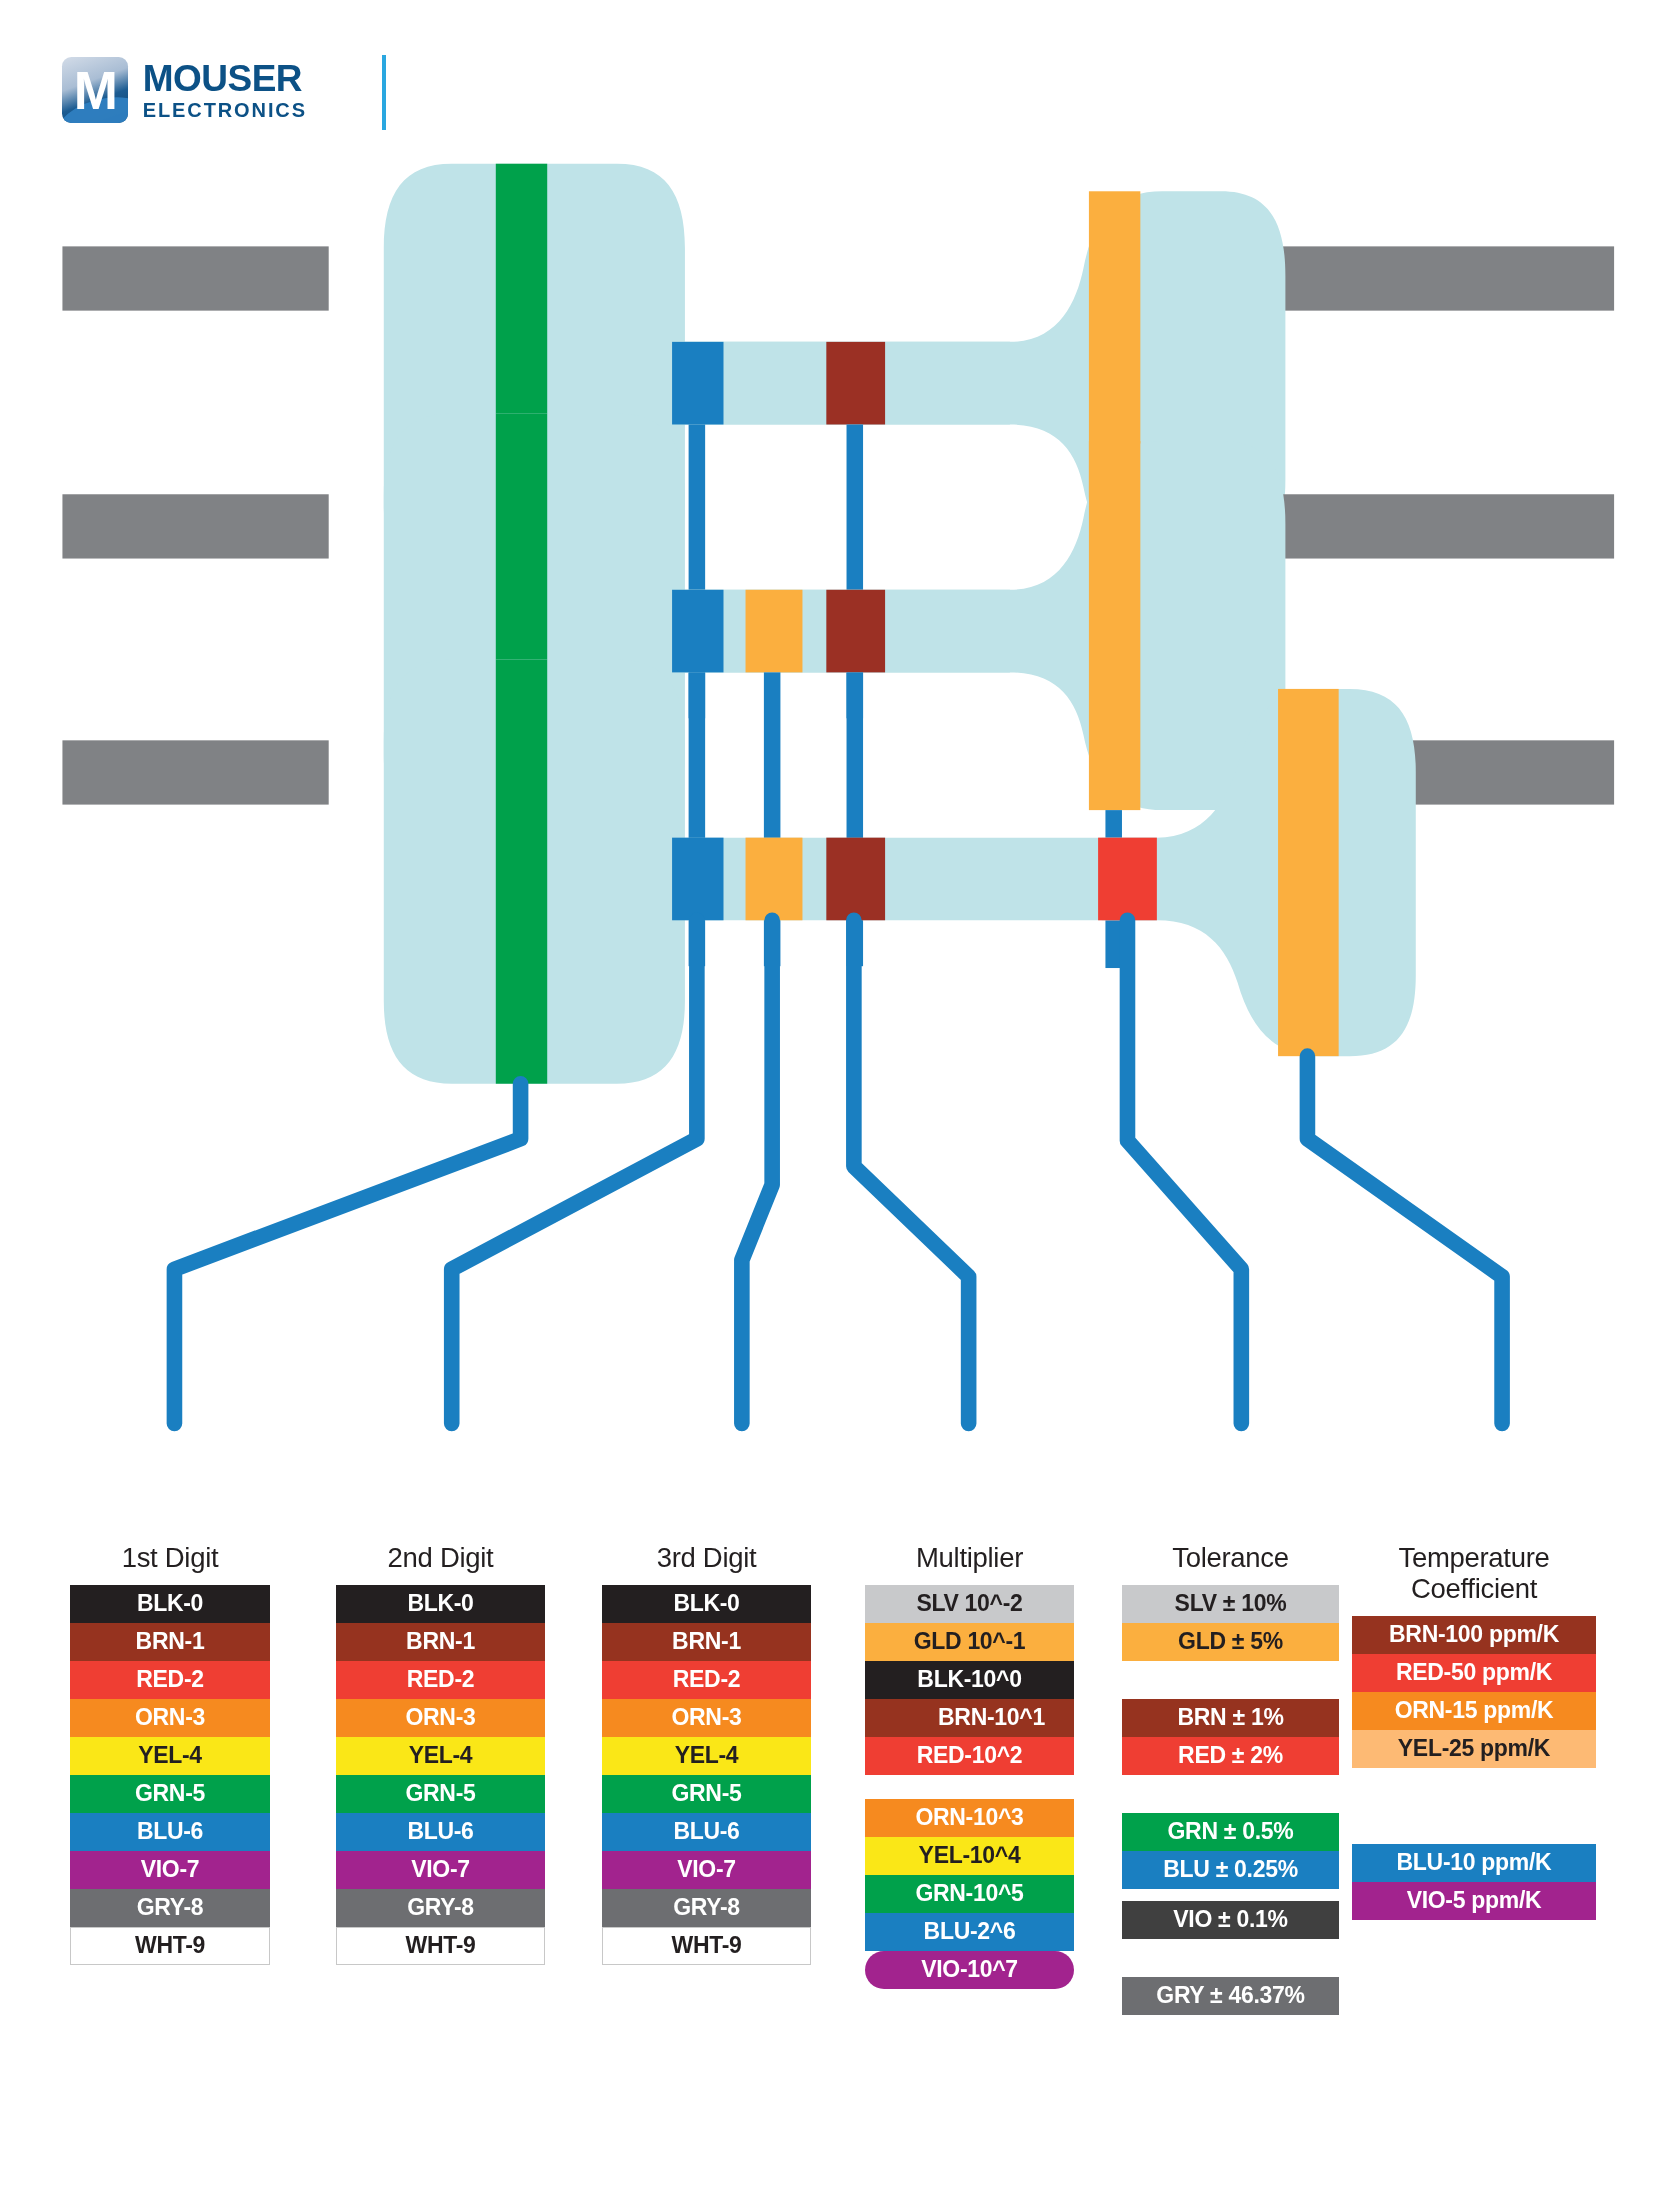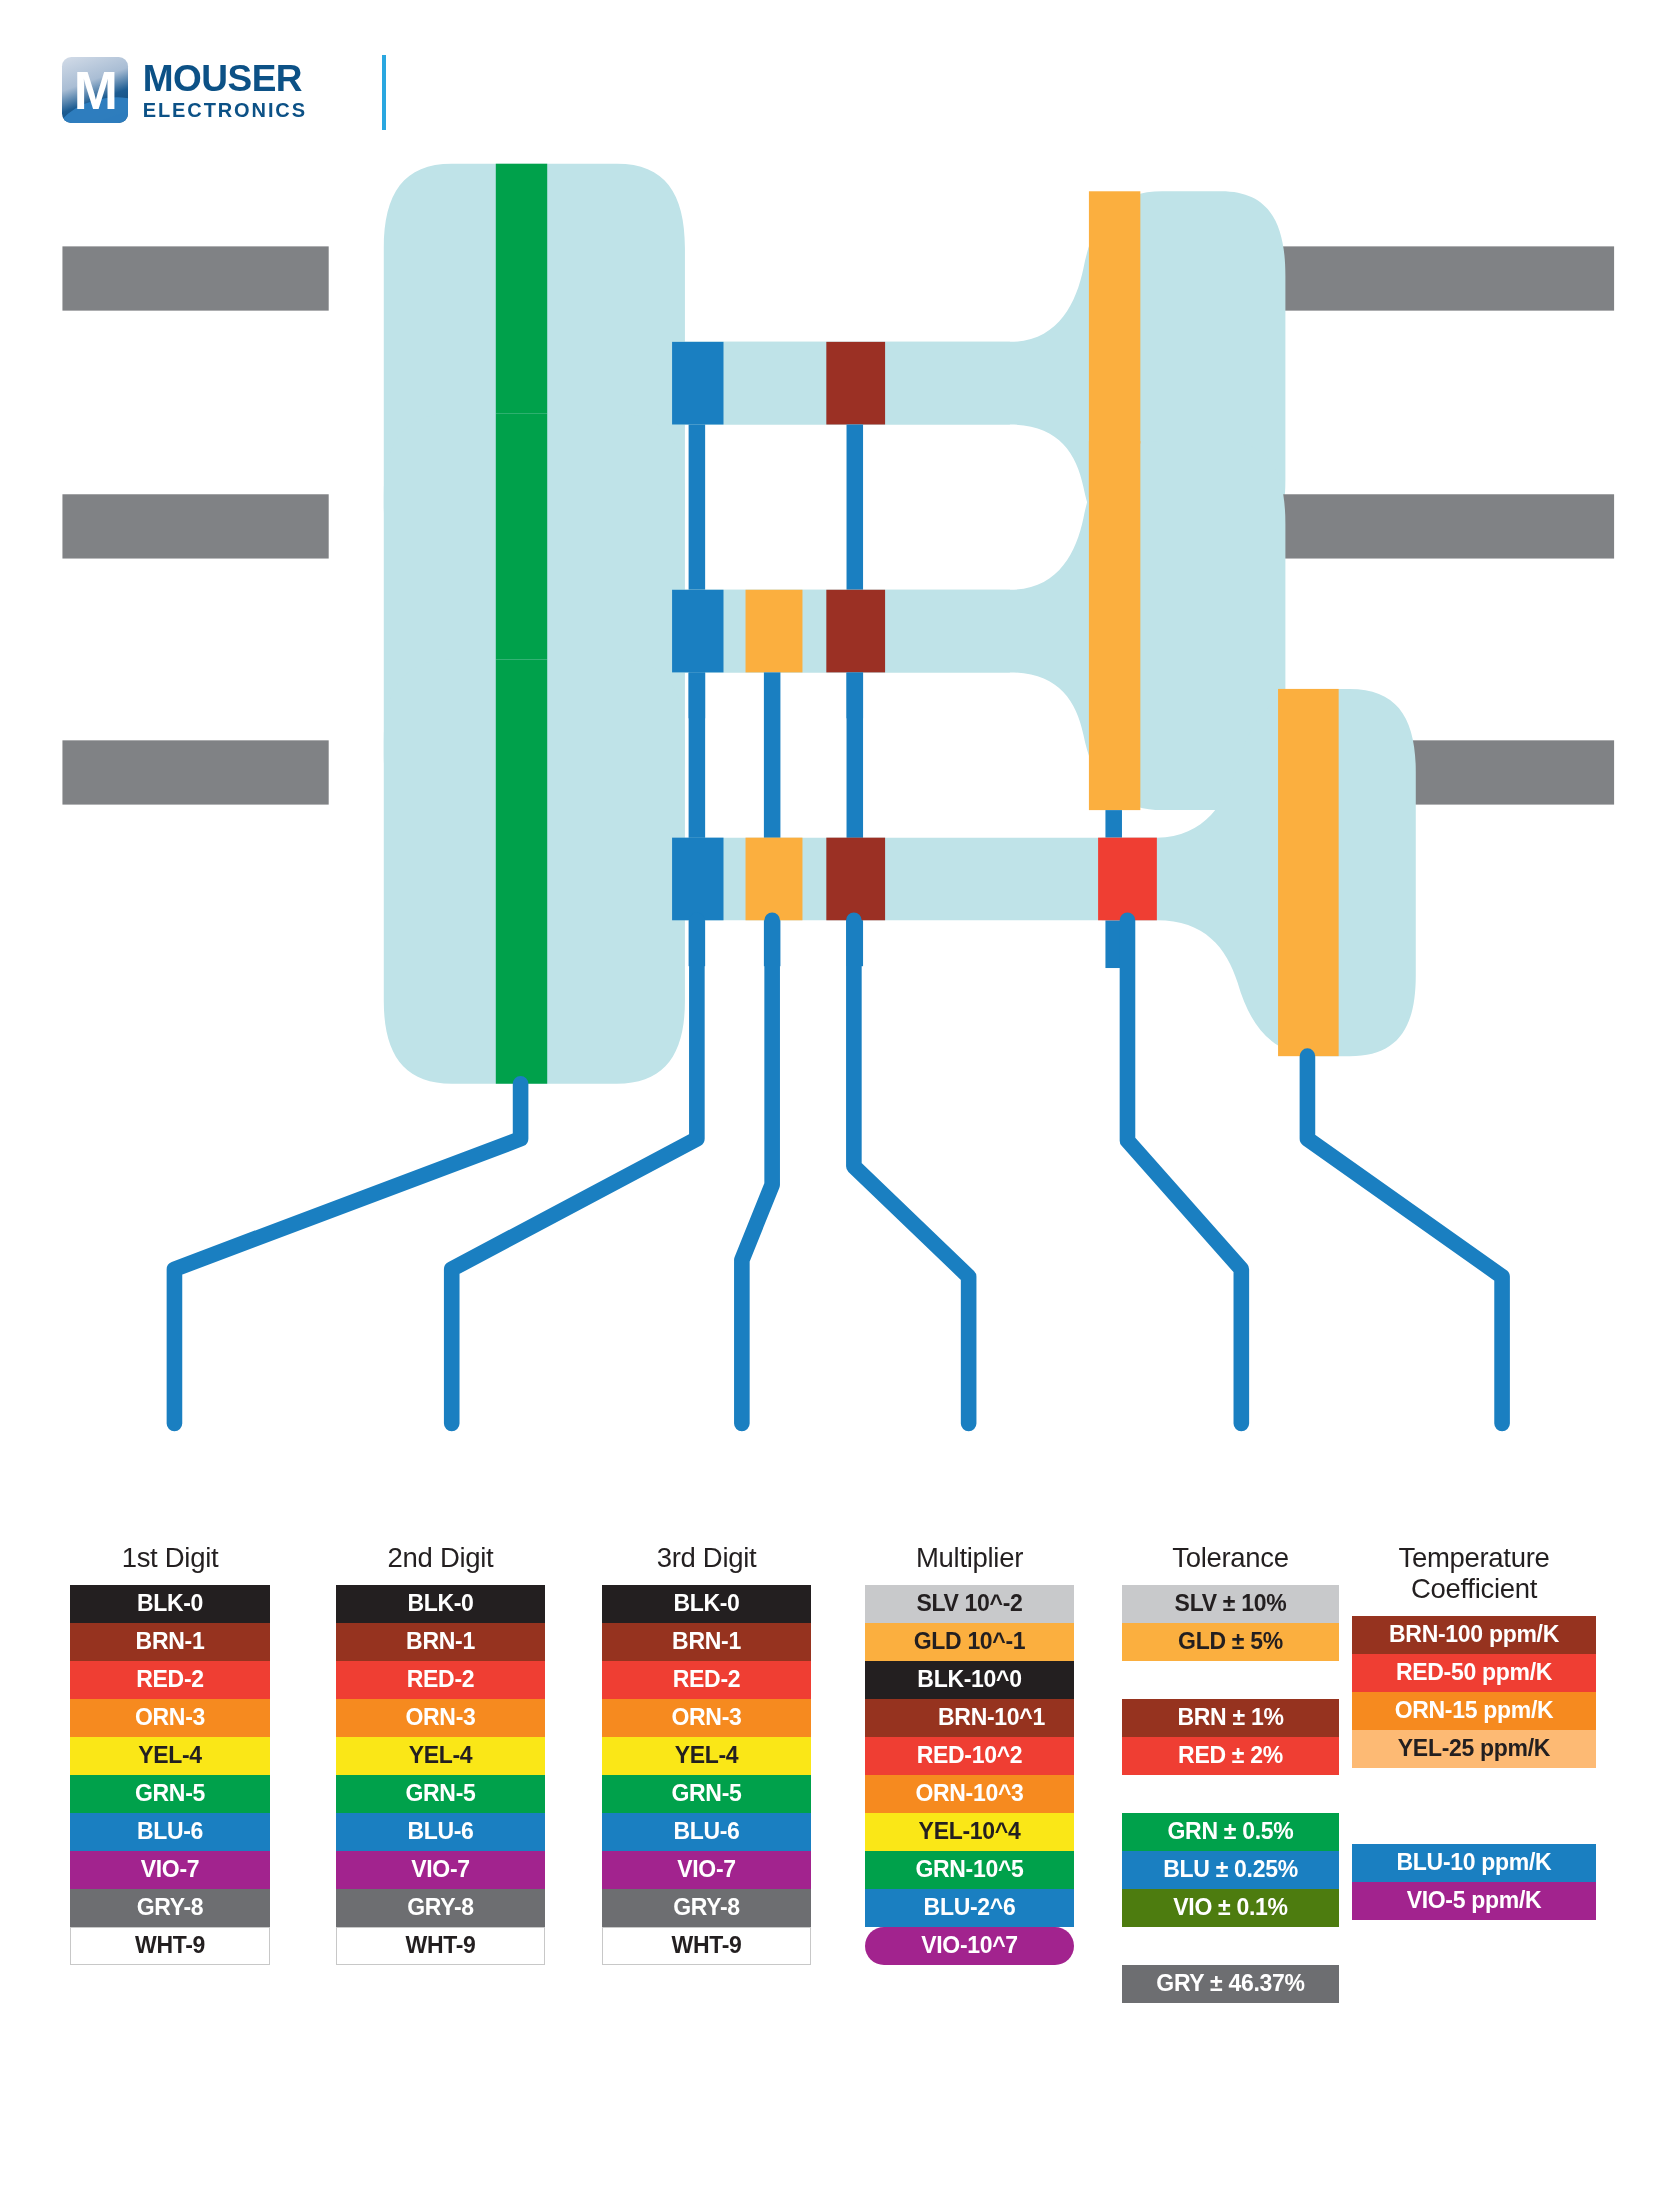--- a/index.html
+++ b/index.html
@@ -350,40 +350,40 @@
     </div>
 
     <div class="legend-col" style="left:865px; width:209px;">
       <div class="col-title">Multiplier</div>
       <div>
           <div class="swatch" style="background: rgb(200, 201, 203); color: rgb(35, 31, 32);">SLV 10^-2</div>
           <div class="swatch" style="background: rgb(251, 175, 63); color: rgb(35, 31, 32);">GLD 10^-1</div>
           <div class="swatch" style="background: rgb(35, 31, 32); color: rgb(255, 255, 255);">BLK-10^0</div>
           <div class="swatch" style="background: rgb(150, 51, 31); color: rgb(255, 255, 255); padding-left: 44px;">BRN-10^1</div>
           <div class="swatch" style="background: rgb(239, 62, 51); color: rgb(255, 255, 255);">RED-10^2</div>
-          <div class="swatch" style="background: rgb(246, 138, 31); color: rgb(255, 255, 255);">ORN-10^3</div>
+          <div class="swatch" style="background: rgb(246, 138, 31); color: rgb(255, 255, 255); margin-top: 24px;">ORN-10^3</div>
           <div class="swatch" style="background: rgb(250, 231, 23); color: rgb(35, 31, 32);">YEL-10^4</div>
           <div class="swatch" style="background: rgb(0, 161, 75); color: rgb(255, 255, 255);">GRN-10^5</div>
           <div class="swatch" style="background: rgb(26, 127, 193); color: rgb(255, 255, 255);">BLU-2^6</div>
           <div class="swatch" style="background: rgb(162, 35, 142); color: rgb(255, 255, 255); border-radius: 19px;">VIO-10^7</div>
         </div>
     </div>
 
     <div class="legend-col" style="left:1122px; width:217px;">
       <div class="col-title">Tolerance</div>
       <div>
           <div class="swatch" style="background: rgb(200, 201, 203); color: rgb(35, 31, 32);">SLV ± 10%</div>
           <div class="swatch" style="background: rgb(251, 175, 63); color: rgb(35, 31, 32);">GLD ± 5%</div>
           <div class="swatch spacer"></div>
           <div class="swatch" style="background: rgb(150, 51, 31); color: rgb(255, 255, 255);">BRN ± 1%</div>
           <div class="swatch" style="background: rgb(239, 62, 51); color: rgb(255, 255, 255);">RED ± 2%</div>
           <div class="swatch spacer"></div>
           <div class="swatch" style="background: rgb(0, 161, 75); color: rgb(255, 255, 255);">GRN ± 0.5%</div>
           <div class="swatch" style="background: rgb(26, 127, 193); color: rgb(255, 255, 255);">BLU ± 0.25%</div>
-          <div class="swatch" style="background: #4d7c0f; color: rgb(255, 255, 255);">VIO ± 0.1%</div>
+          <div class="swatch" style="background: #404040; color: rgb(255, 255, 255); margin-top: 12px;">VIO ± 0.1%</div>
           <div class="swatch spacer"></div>
           <div class="swatch" style="background: rgb(109, 110, 113); color: rgb(255, 255, 255);">GRY ± 46.37%</div>
         </div>
     </div>
 
     <div class="legend-col" style="left:1352px; width:244px;">
       <div class="col-title">Temperature Coefficient</div>
       <div>
           <div class="swatch" style="background: rgb(150, 51, 31); color: rgb(255, 255, 255);">BRN-100 ppm/K</div>
           <div class="swatch" style="background: rgb(239, 62, 51); color: rgb(255, 255, 255);">RED-50 ppm/K</div>

